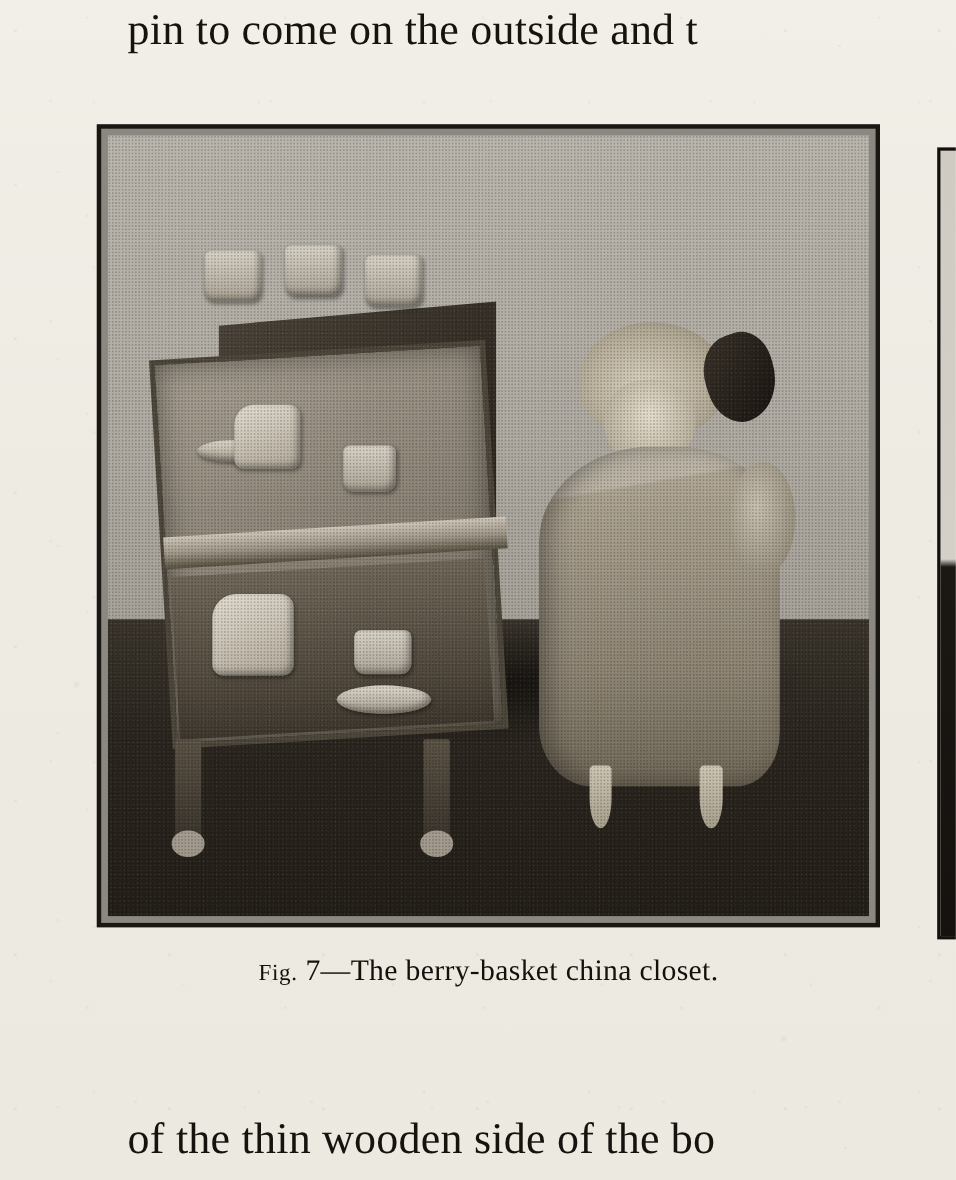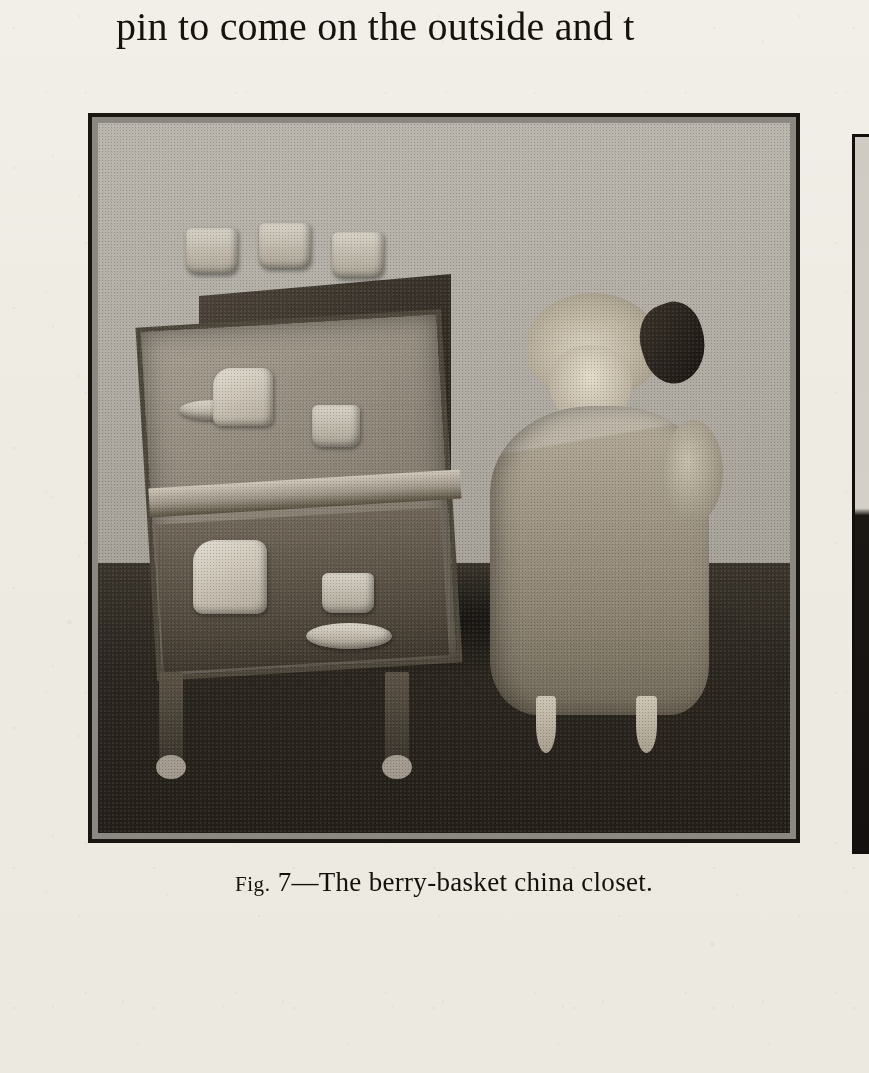--- a/index.html
+++ b/index.html
@@ -352,13 +352,14 @@
       </div>
     </div>
 
     <div class="caption">
       <span class="smallcaps">Fig.</span><span>&nbsp;</span><span>7</span><span>—</span><span>The berry-basket china closet.</span>
     </div>
   </div>
 
   <div class="right-frame"></div>
 
+  <div class="text-line" id="bottom-text">of the thin wooden side of the bo</div>
 </div>
 
 </body></html>

